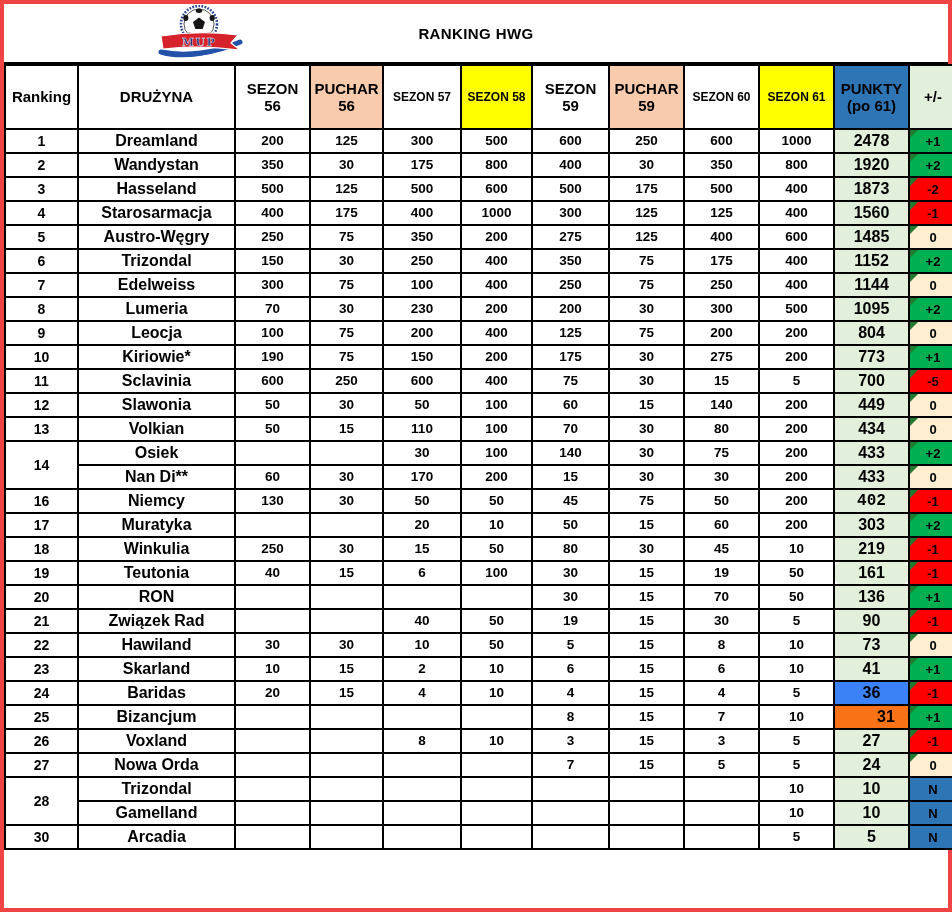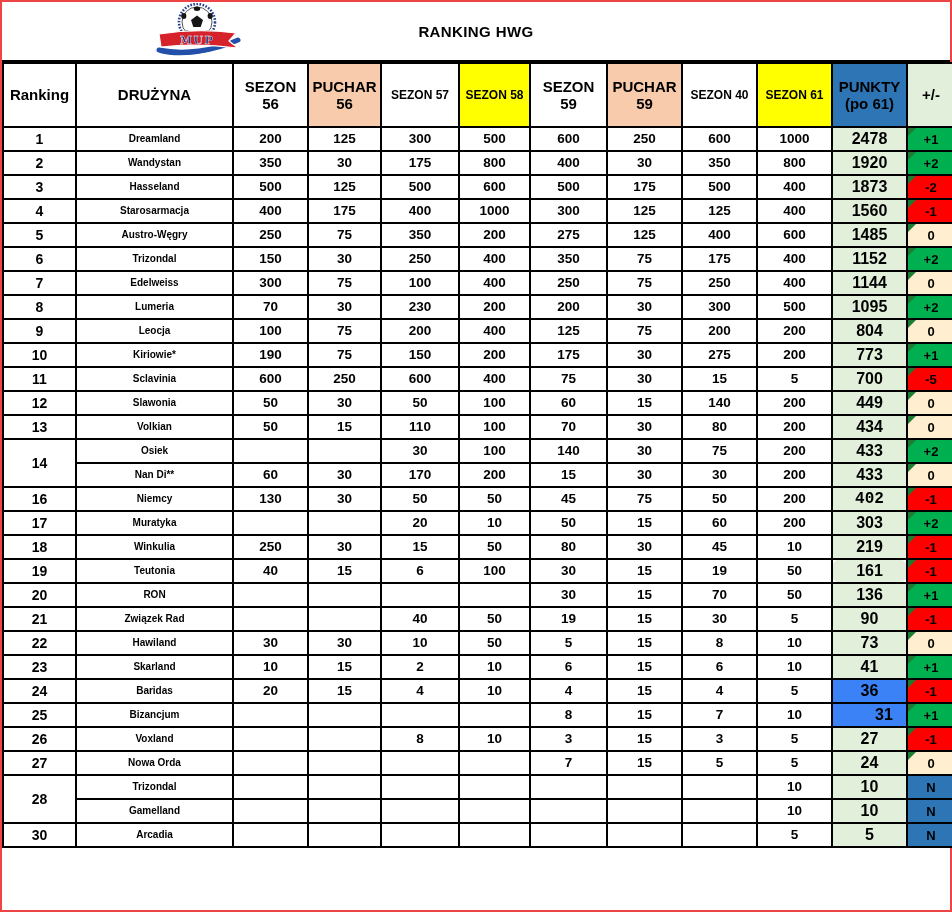--- a/index.html
+++ b/index.html
@@ -1,32 +1,32 @@
 <!DOCTYPE html>
 <html><head>
 <meta charset="utf-8">
 <style>
   html,body{margin:0;padding:0;background:#fff;}
   body{width:952px;font-family:"Liberation Sans",sans-serif;}
   .sheet{
-    width:952px;height:912px;box-sizing:border-box;border:2px solid #ef4444;
+    width:952px;height:912px;box-sizing:border-box;border:4px solid #ef4444;
     background:#fff;position:relative;font-weight:bold;color:#000;
   }
   .title-band{height:58px;border-bottom:2px solid #000;position:relative;
     display:flex;align-items:center;justify-content:center;background:#fff;}
   .page-title{font-size:15px;letter-spacing:.4px;}
   .logo{position:absolute;left:150px;top:1px;}
   table{border-collapse:collapse;table-layout:fixed;width:100%;}
   th,td{border:2px solid #000;text-align:center;vertical-align:middle;padding:0;overflow:hidden;}
   thead th{height:62px;background:#fff;}
   .h-lg{font-size:15px;line-height:1.15;}
   .h-sm{font-size:12px;}
   tbody td{height:22px;font-size:13.5px;line-height:1;background:#fff;}
   td.rank{font-size:14px;}
-  td.team{font-size:10px;}
+  td.team{font-size:16px;}
   td.points{font-size:16px;}
   td.chg{position:relative;font-size:13px;}
   td.tri::before{content:"";position:absolute;top:0;left:0;width:0;height:0;
     border-top:8px solid #1E7B2F;border-right:8px solid transparent;}
 </style>
 </head>
 <body>
 
 <div class="sheet">
 
@@ -82,21 +82,21 @@
           <th class="h-sm" style="background: rgb(255, 255, 255);">SEZON 57</th>
           <th class="h-sm" style="background: rgb(255, 255, 0);">SEZON 58</th>
           <th class="h-lg" style="background: rgb(255, 255, 255);">
             <div>SEZON</div>
             <div>59</div>
           </th>
           <th class="h-lg" style="background: rgb(248, 203, 173);">
             <div>PUCHAR</div>
             <div>59</div>
           </th>
-          <th class="h-sm" style="background: rgb(255, 255, 255);">SEZON 40</th>
+          <th class="h-sm" style="background: rgb(255, 255, 255);">SEZON 60</th>
           <th class="h-sm" style="background: rgb(255, 255, 0);">SEZON 61</th>
           <th class="h-lg" style="background: rgb(46, 117, 182);">
             <div>PUNKTY</div>
             <div>(po 61)</div>
           </th>
           <th class="h-lg" style="background: rgb(226, 239, 218);">+/-</th>
         </tr>
     </thead>
     <tbody id="tbody">
         <tr>
@@ -438,21 +438,21 @@
           <td class="rank">25</td>
           <td class="team">Bizancjum</td>
           <td></td>
           <td></td>
           <td></td>
           <td></td>
           <td>8</td>
           <td>15</td>
           <td>7</td>
           <td>10</td>
-          <td class="points" style="background: #3b82f6; padding-left: 29px;">31</td>
+          <td class="points" style="background: #f97316; padding-left: 29px;">31</td>
           <td class="chg tri" style="background: rgb(0, 176, 80);">+1</td>
         </tr>
         <tr>
           <td class="rank">26</td>
           <td class="team">Voxland</td>
           <td></td>
           <td></td>
           <td>8</td>
           <td>10</td>
           <td>3</td>

